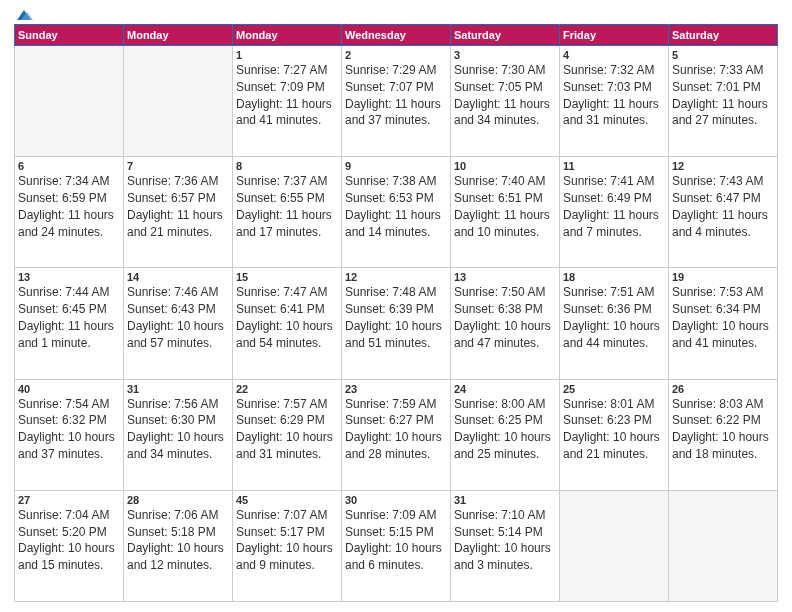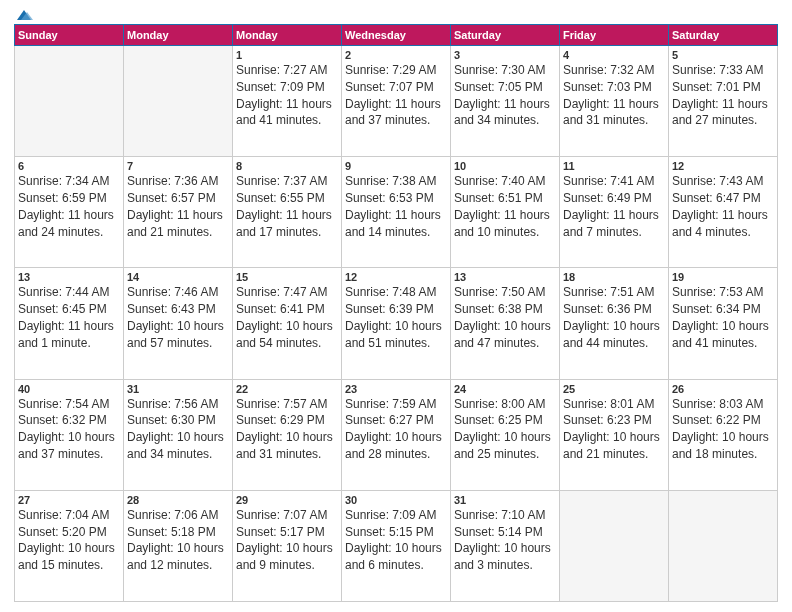--- a/index.html
+++ b/index.html
@@ -236,21 +236,21 @@
         <tr>
           <td>
             <span class="day-num">27</span>
             <div class="day-info">Sunrise: 7:04 AM<br>Sunset: 5:20 PM<br>Daylight: 10 hours and 15 minutes.</div>
           </td>
           <td>
             <span class="day-num">28</span>
             <div class="day-info">Sunrise: 7:06 AM<br>Sunset: 5:18 PM<br>Daylight: 10 hours and 12 minutes.</div>
           </td>
           <td>
-            <span class="day-num">29</span>
+            <span class="day-num">45</span>
             <div class="day-info">Sunrise: 7:07 AM<br>Sunset: 5:17 PM<br>Daylight: 10 hours and 9 minutes.</div>
           </td>
           <td>
             <span class="day-num">30</span>
             <div class="day-info">Sunrise: 7:09 AM<br>Sunset: 5:15 PM<br>Daylight: 10 hours and 6 minutes.</div>
           </td>
           <td>
             <span class="day-num">31</span>
             <div class="day-info">Sunrise: 7:10 AM<br>Sunset: 5:14 PM<br>Daylight: 10 hours and 3 minutes.</div>
           </td>

